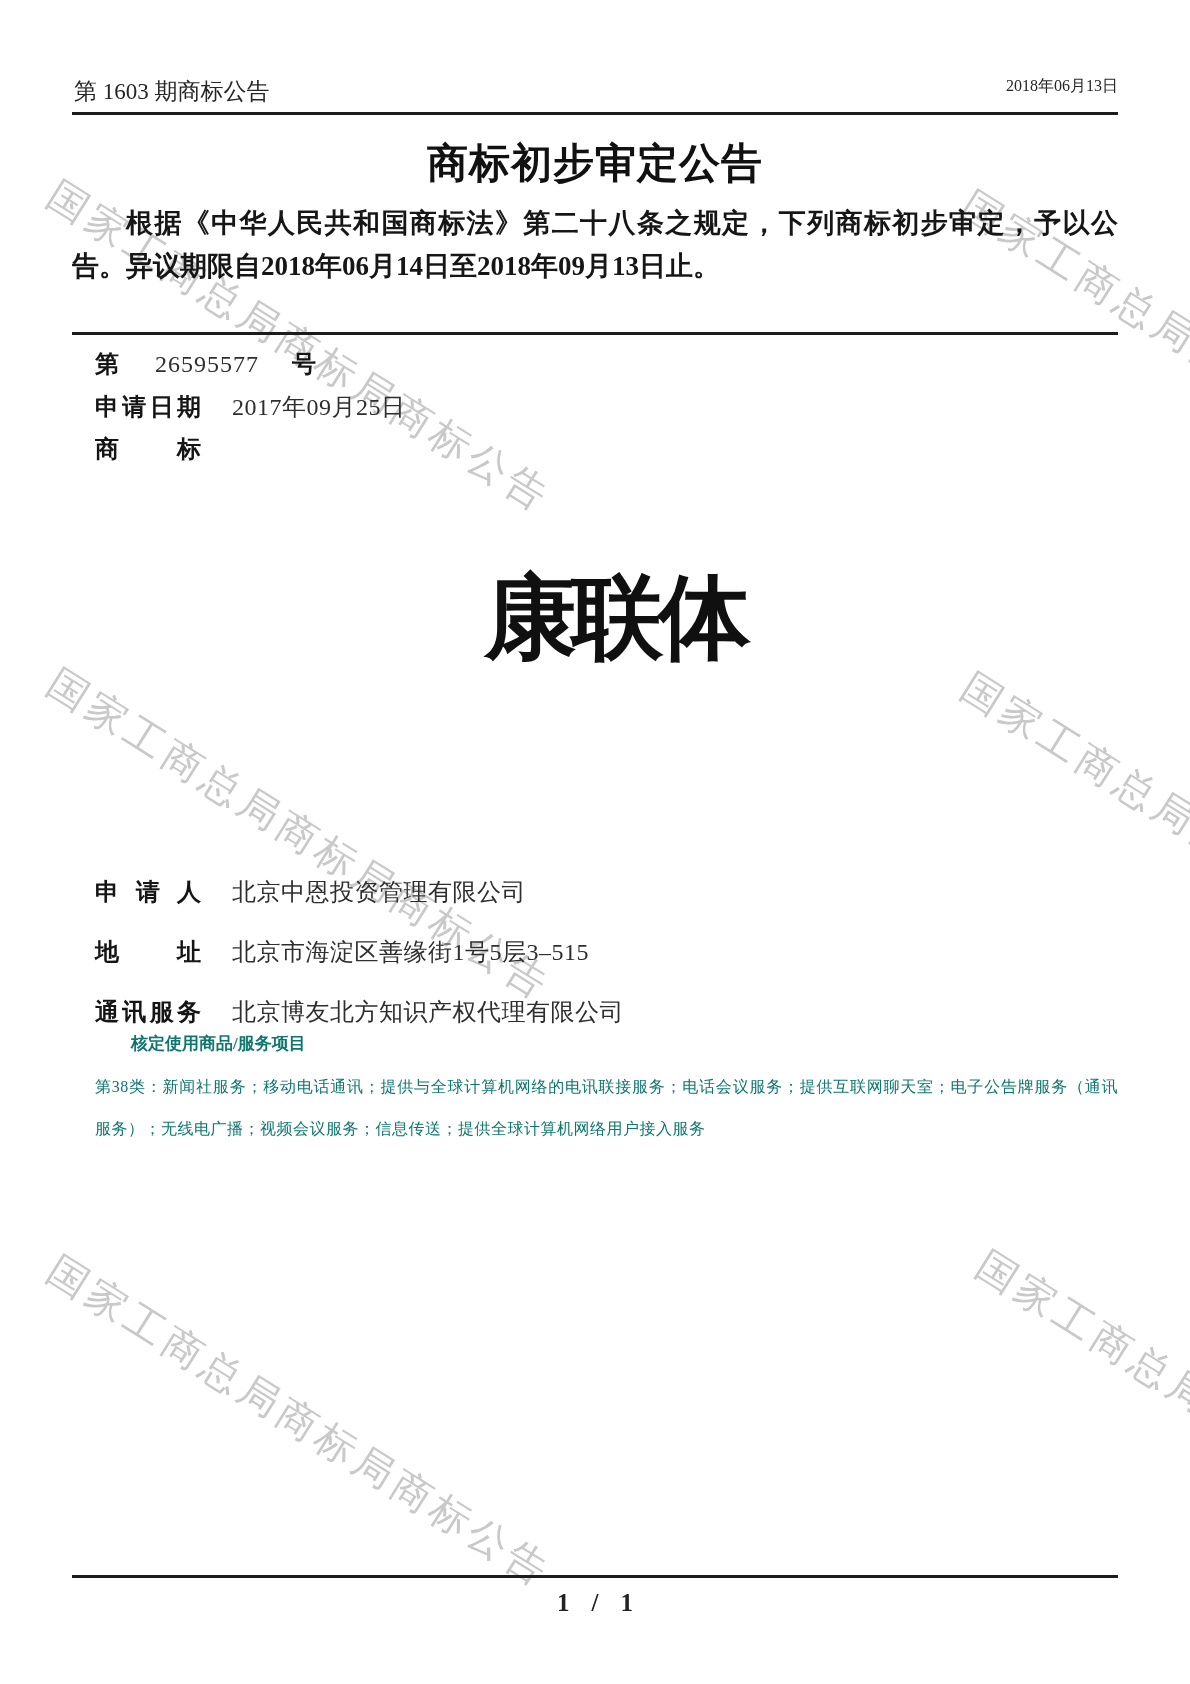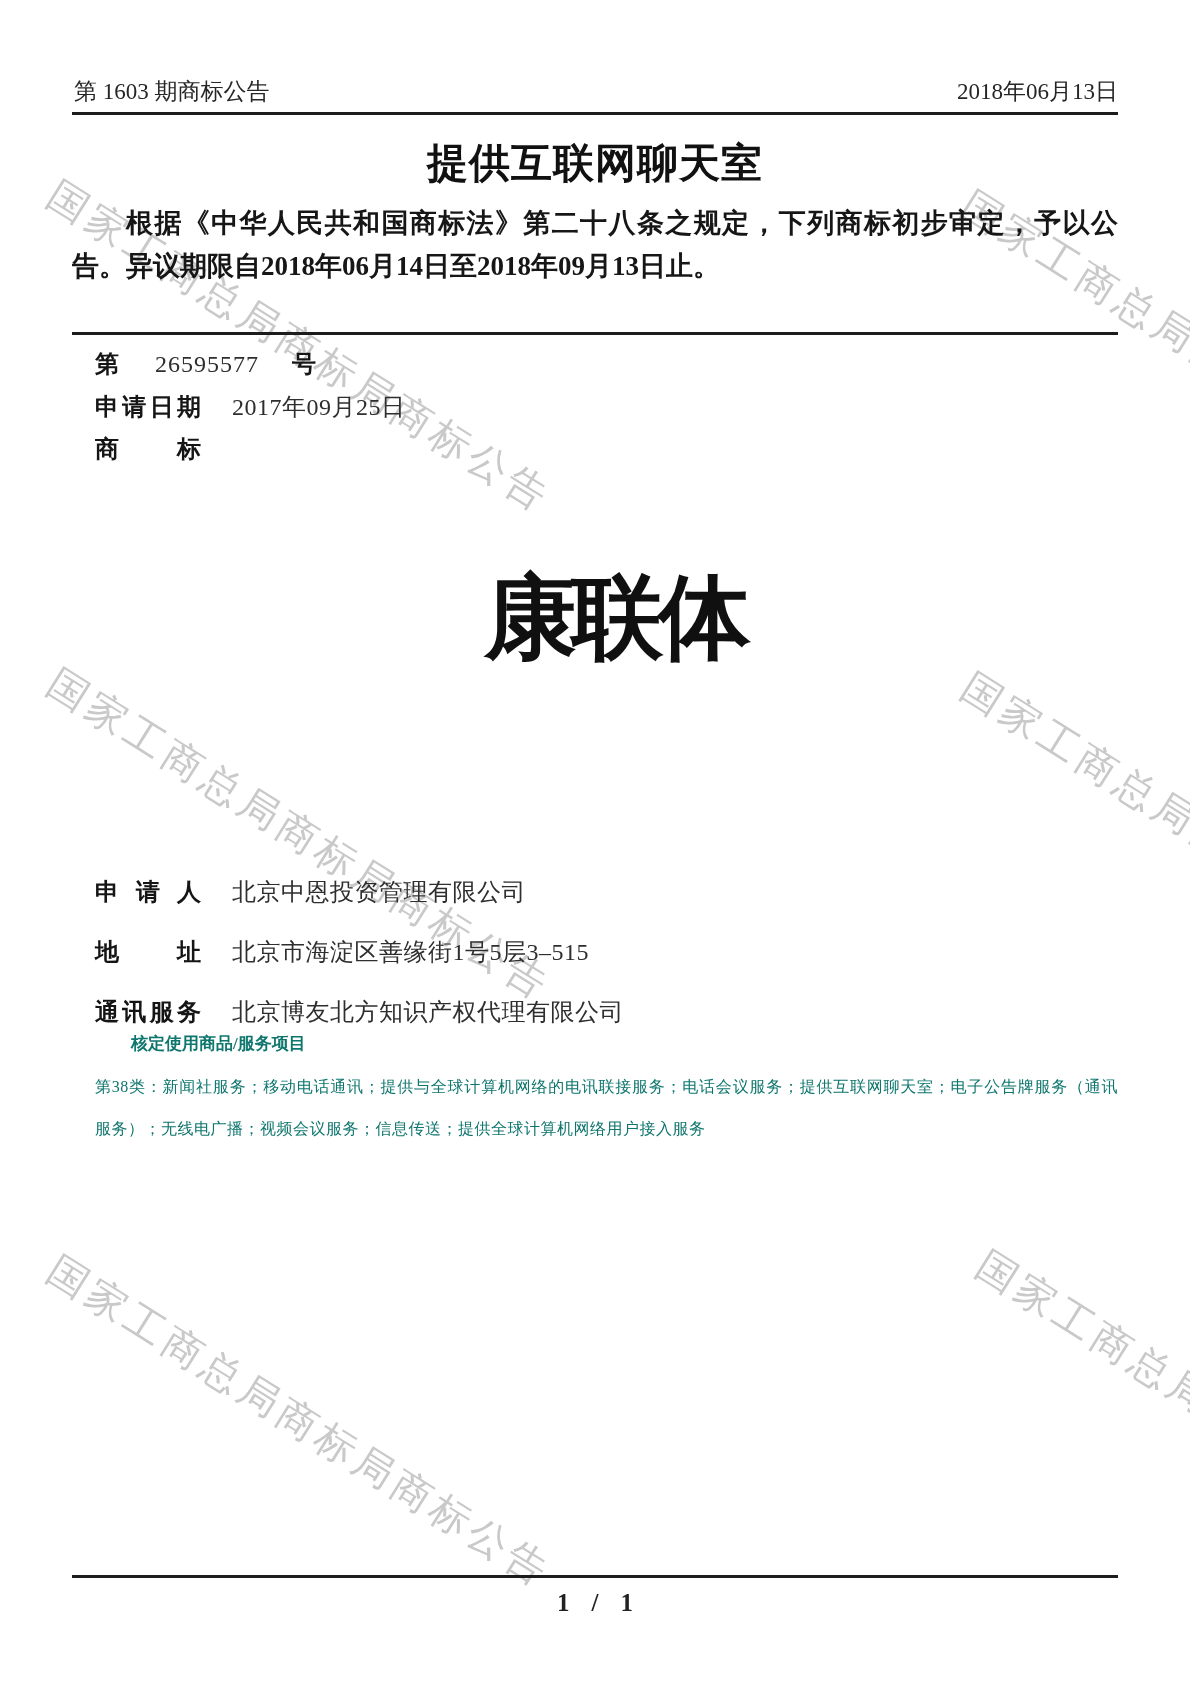--- a/index.html
+++ b/index.html
@@ -43,21 +43,21 @@
   .rule-header { top: 112px; }
   .rule-mid    { top: 332px; }
   .rule-footer { top: 1575px; }
 
   .header-issue {
     position: absolute; left: 74px; top: 76px;
     font-size: 23px; color: #262626;
   }
   .header-date {
     position: absolute; right: 72px; top: 76px;
-    font-size: 23px; color: #262626;
+    font-size: 16px; color: #262626;
   }
   .doc-title {
     position: absolute; left: 0; top: 136px; width: 100%;
     text-align: center;
     font-size: 41px; font-weight: bold; color: #111;
     letter-spacing: 1px;
   }
   .intro {
     position: absolute; left: 72px; top: 202px; width: 1046px;
     font-size: 27px; font-weight: bold; color: #161616;
@@ -133,21 +133,21 @@
   <div class="wm wm-rm" style="color: rgb(201, 201, 201);">国家工商总局商标局商标公告</div>
   <div class="wm wm-lb" style="color: rgb(201, 201, 201);">国家工商总局商标局商标公告</div>
   <div class="wm wm-rb" style="color: rgb(201, 201, 201);">国家工商总局商标局商标公告</div>
 
   <div class="layer">
 
     <div class="header-issue">第 1603 期商标公告</div>
     <div class="header-date">2018年06月13日</div>
     <div class="rule rule-header"></div>
 
-    <div class="doc-title">提供互联网聊天室</div>
+    <div class="doc-title">商标初步审定公告</div>
 
     <div class="intro">根据《中华人民共和国商标法》第二十八条之规定，下列商标初步审定，予以公告。异议期限自2018年06月14日至2018年09月13日止。</div>
 
     <div class="rule rule-mid"></div>
 
     <div class="row row-reg">
       <span class="reg-prefix">第</span><span class="reg-number">26595577</span><span class="reg-suffix">号</span>
     </div>
 
     <div class="row row-date">

